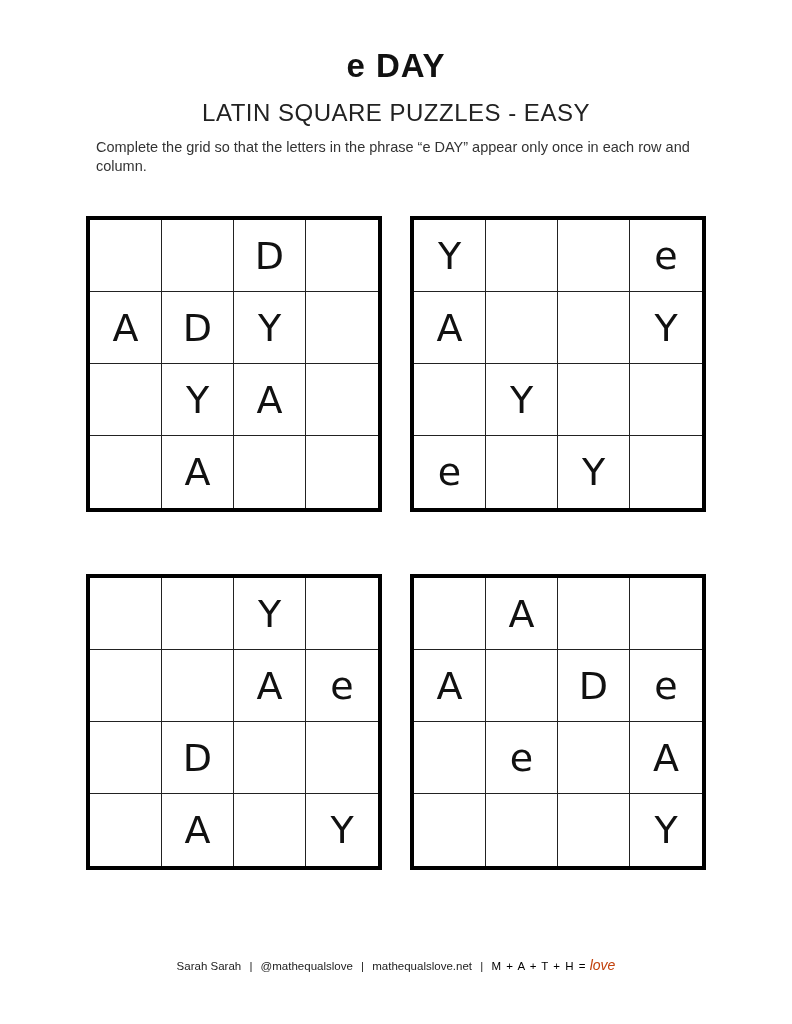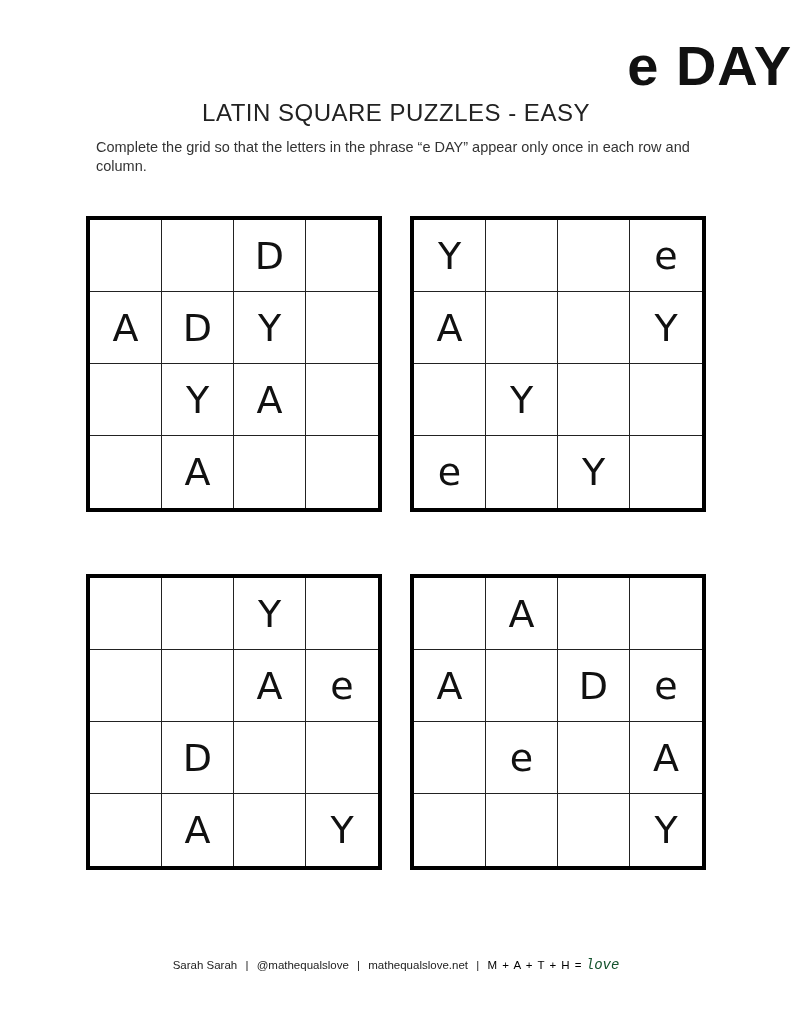--- a/index.html
+++ b/index.html
@@ -2,21 +2,21 @@
 <html><head>
   <meta charset="utf-8">
   <style>
     html, body { margin: 0; padding: 0; background: #ffffff; }
     body {
       width: 792px; height: 1024px; position: relative; overflow: hidden;
       font-family: "Liberation Sans", "DejaVu Sans", sans-serif; color: #111;
     }
     .title {
       position: absolute; left: 0; width: 792px; top: 36px;
-      text-align: right; font-size: 56px; font-weight: bold; line-height: 60px;
+      text-align: center; font-size: 33px; font-weight: bold; line-height: 60px;
       letter-spacing: 1px;
     }
     .subtitle {
       position: absolute; left: 0; width: 792px; top: 100px;
       text-align: center; font-size: 24px; line-height: 26px; color: #222;
       letter-spacing: 0.5px;
     }
     .instructions {
       position: absolute; left: 96px; width: 600px; top: 138px;
       text-align: left; font-size: 14.5px; line-height: 19px; color: #333;
@@ -34,21 +34,21 @@
     }
     .cell.c4 { border-right: none; }
     .cell.r4 { border-bottom: none; }
     .footer {
       position: absolute; left: 0; width: 792px; top: 957px;
       text-align: center; font-size: 11.5px; color: #222; line-height: 16px;
     }
     .footer .sep { margin: 0 5px; }
     .footer .brand { font-weight: normal; color: #000; letter-spacing: 1px; }
     .footer .love {
-      color: #14532d; font-family: Liberation Mono, monospace;
+      color: #c2410c; font-family: Liberation Sans, sans-serif;
       font-style: italic; font-size: 14px;
     }
   </style>
 </head>
 <body>
 
 <div class="title">e DAY</div>
 <div class="subtitle">LATIN SQUARE PUZZLES - EASY</div>
 <div class="instructions">Complete the grid so that the letters in the phrase “e DAY” appear only once in each row and column.</div>
 

